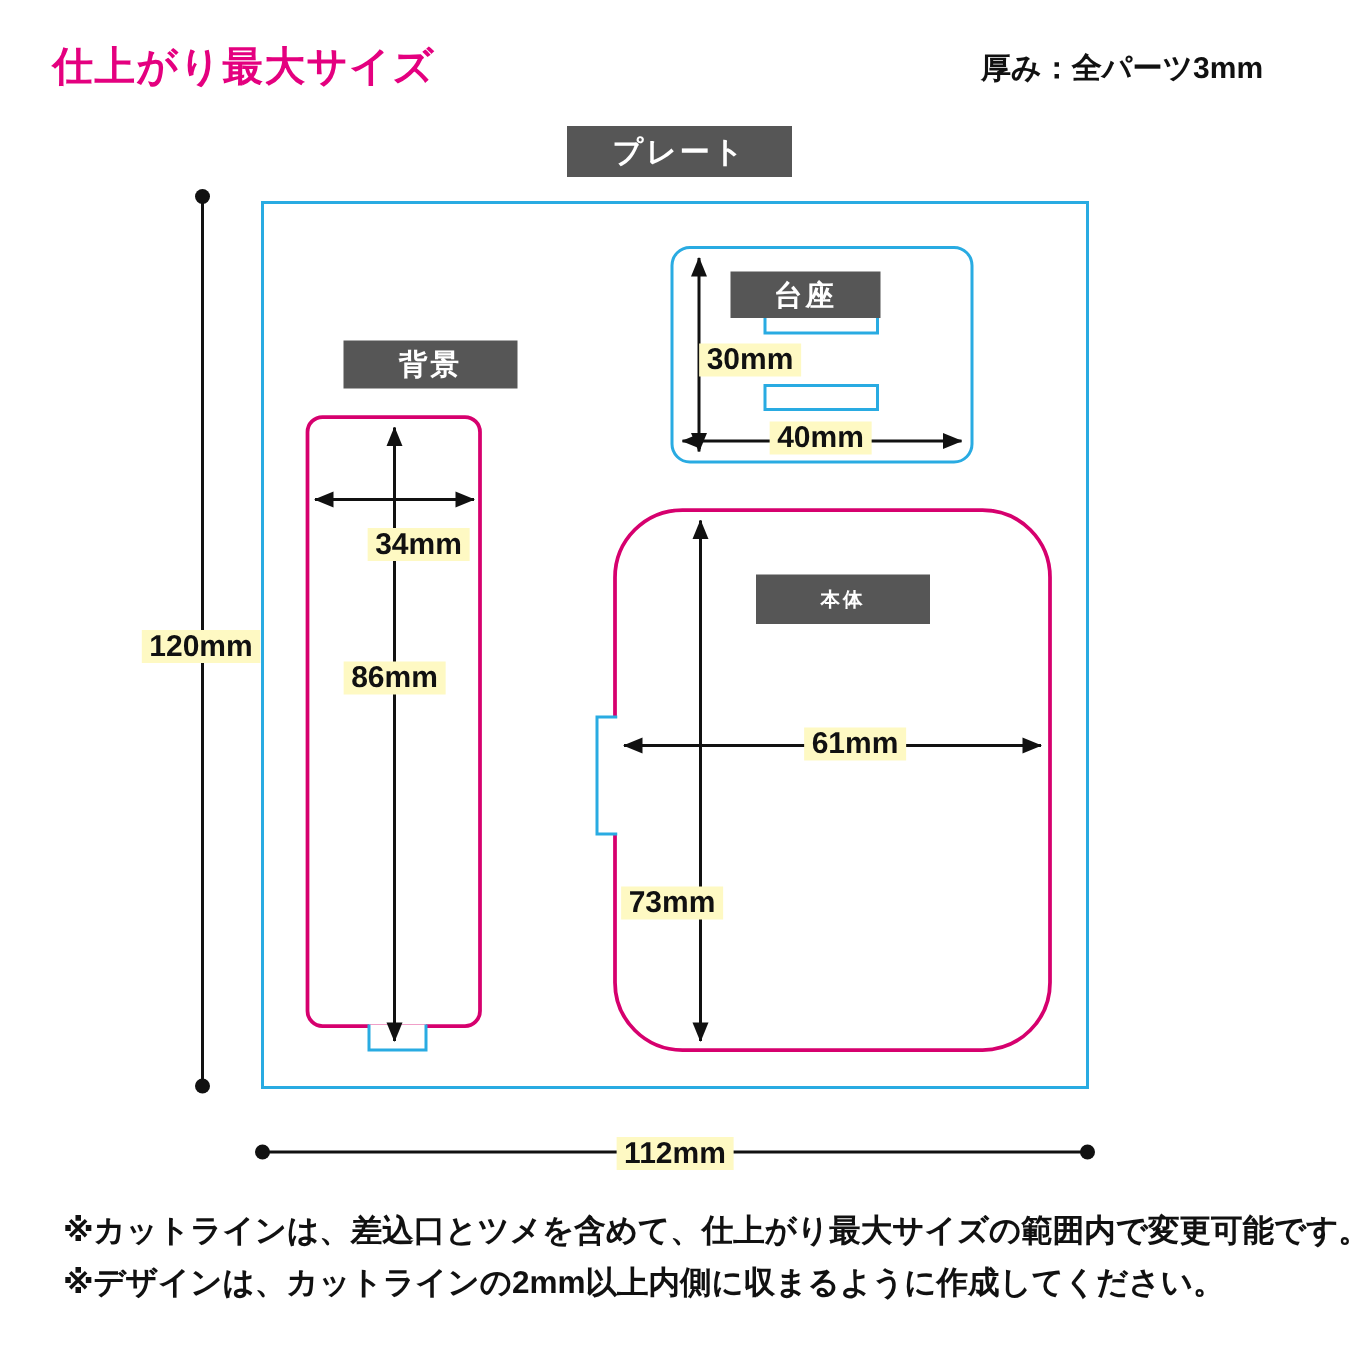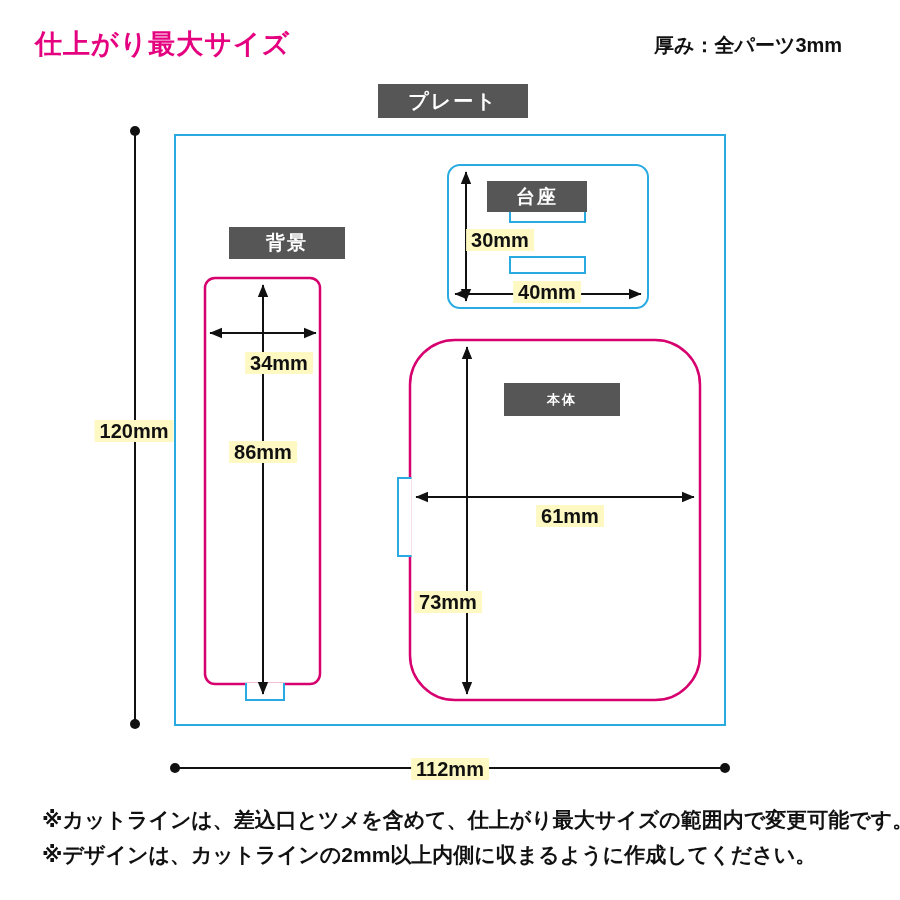--- a/index.html
+++ b/index.html
@@ -57,21 +57,21 @@
     font-weight: bold;
     color: #111;
     line-height: 1.1;
   }
   .d120 { left: 134px; top: 431px; }
   .d112 { left: 450px; top: 769px; }
   .d34  { left: 279px; top: 331px; margin-top: 32px; }
   .d86  { left: 263px; top: 452px; text-align: center; }
   .d30  { left: 500px; top: 240px; }
   .d40  { left: 547px; top: 292px; }
-  .d61  { left: 570px; top: 516px; }
+  .d61  { left: 570px; top: 496px; }
   .d73  { left: 448px; top: 602px; }
   .note {
     left: 42px;
     font-size: 21px;
     font-weight: bold;
     color: #111;
   }
   .note1 { top: 806px; }
   .note2 { top: 841px; }
 </style>

